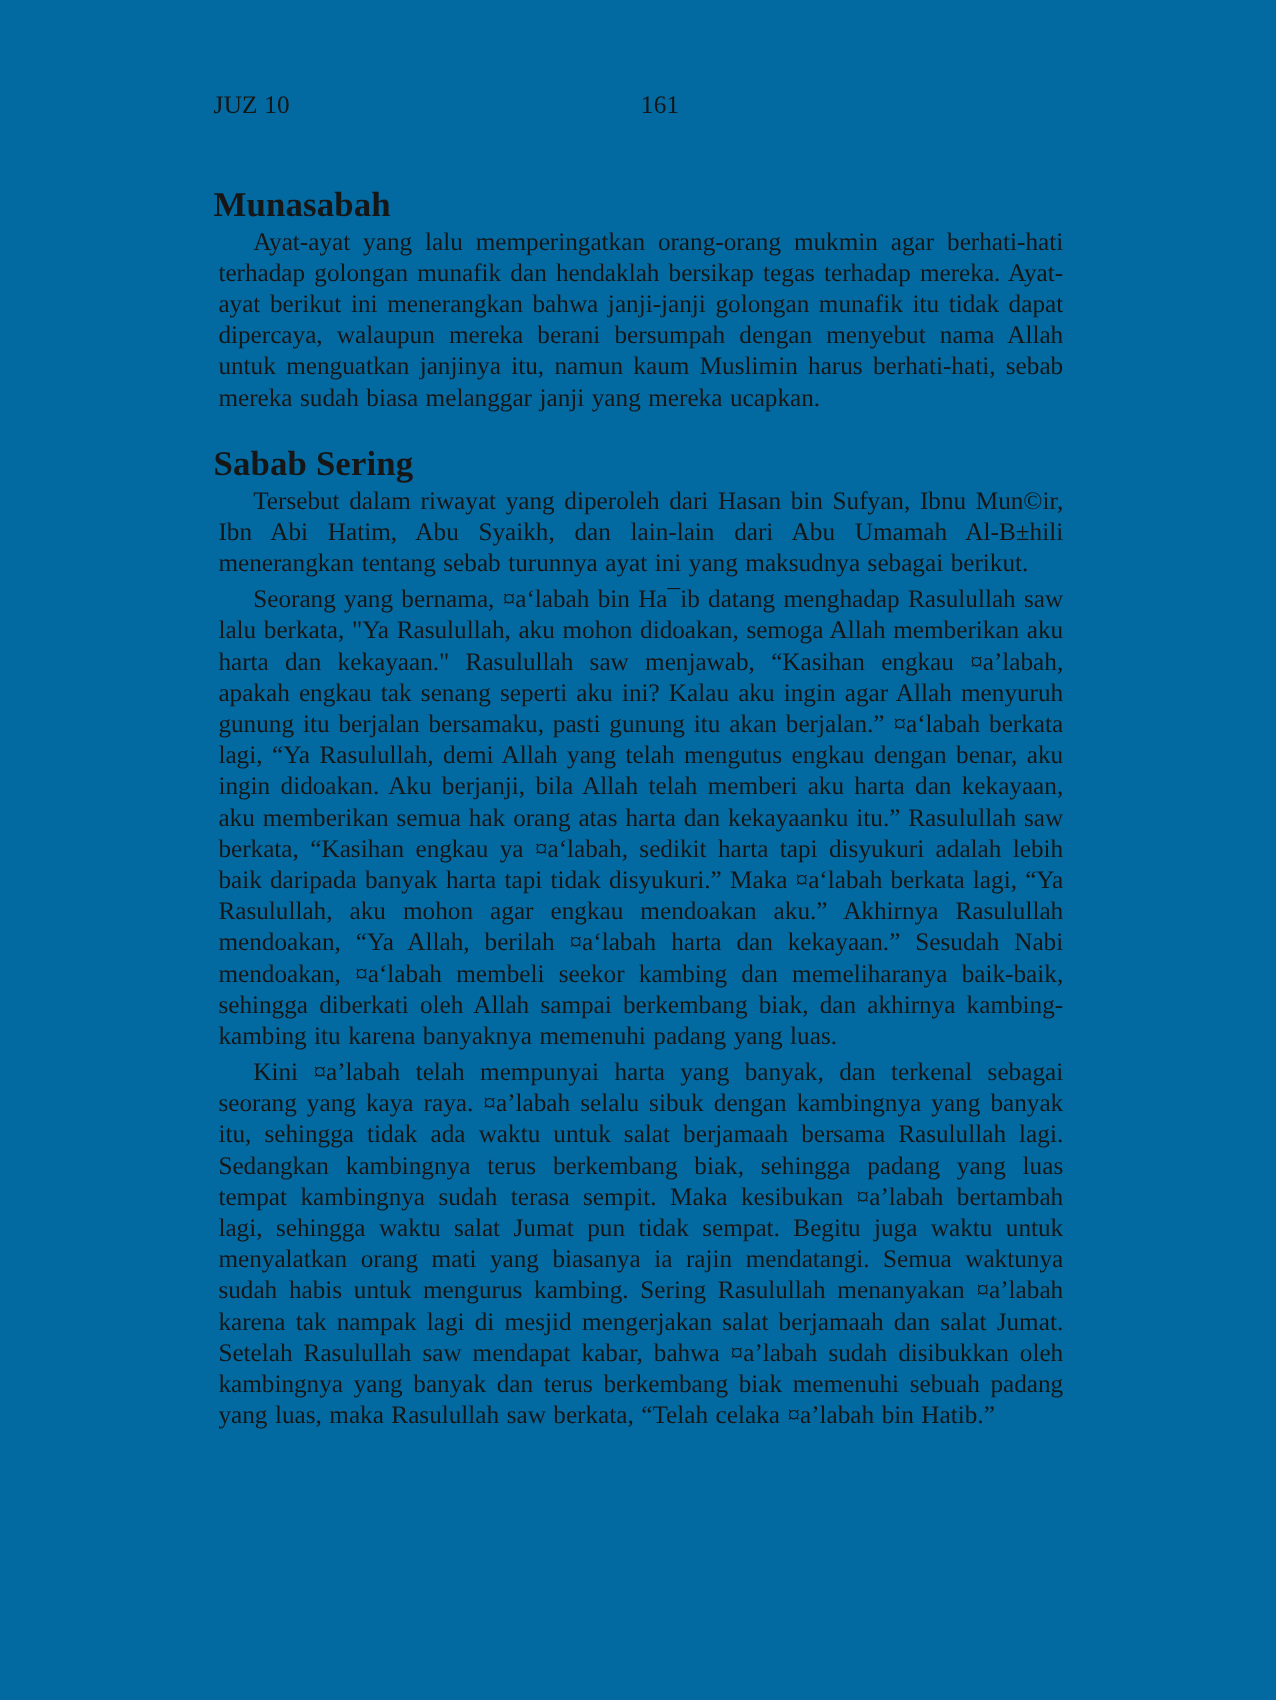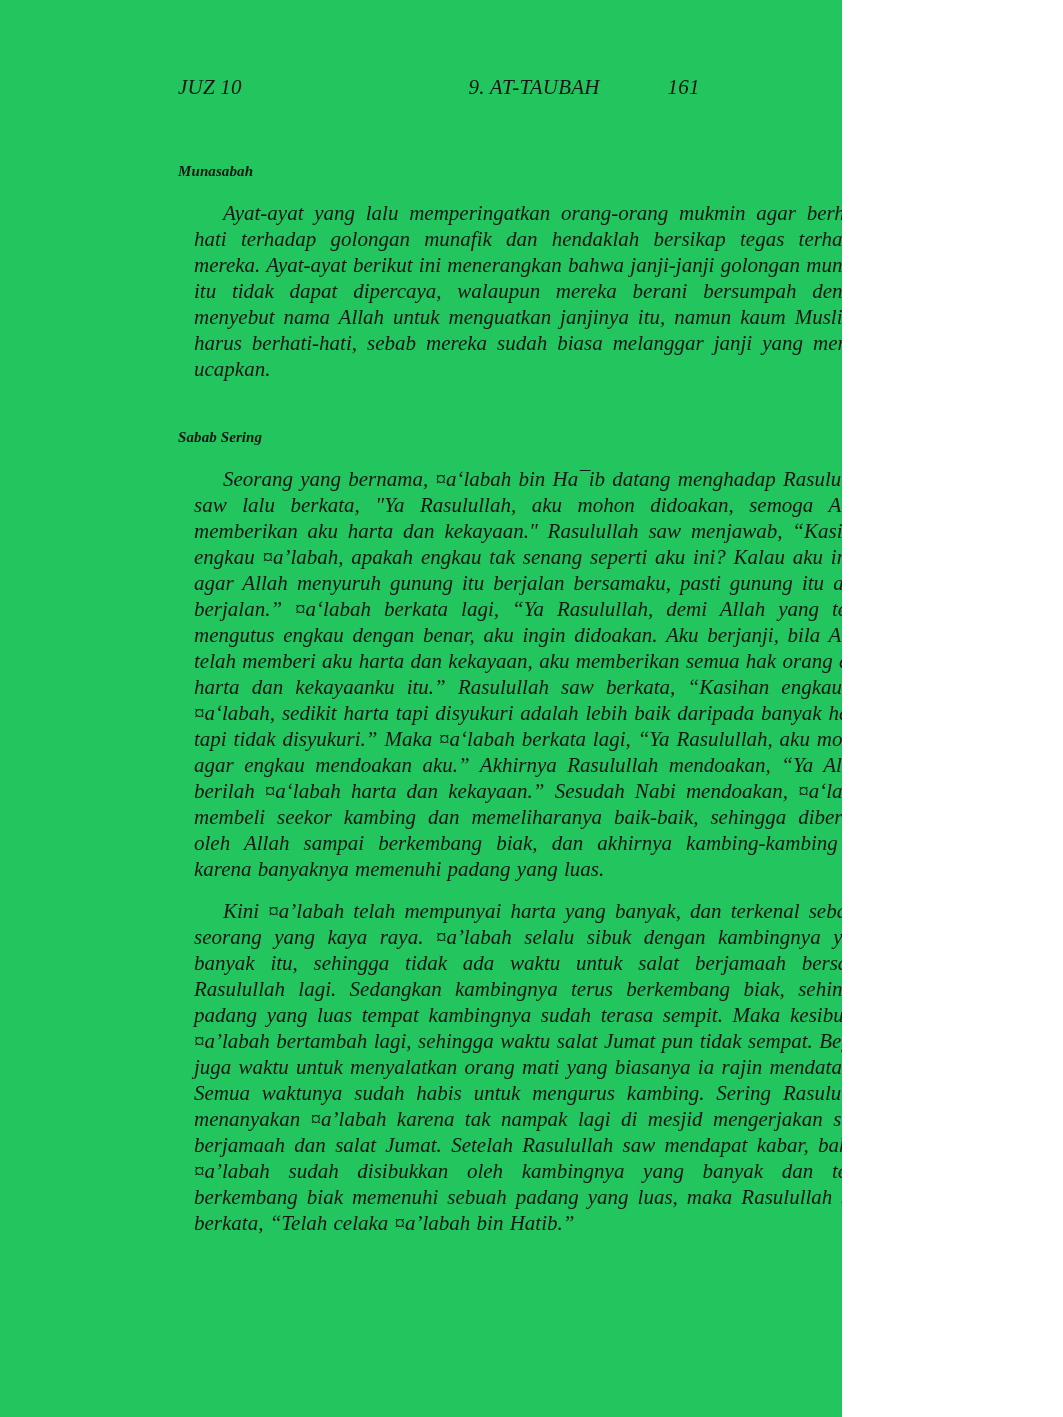--- a/index.html
+++ b/index.html
@@ -2,27 +2,26 @@
 <html><head>
 <meta charset="utf-8">
 <style>
   html, body {
     margin: 0;
     padding: 0;
     background: #ffffff;
   }
   .page {
     position: relative;
-    width: 842px;
+    width: 1063px;
     height: 1417px;
-    background: #22c55e;
+    background: #0369a1;
     color: #161616;
     font-family: "Liberation Serif", "DejaVu Serif", serif;
     overflow: hidden;
-    font-style: italic;
   }
   .running-header {
     position: absolute;
     top: 74px;
     left: 178px;
     width: 712px;
     display: flex;
     align-items: baseline;
     font-size: 21px;
     line-height: 26px;
@@ -35,51 +34,51 @@
   .content {
     position: absolute;
     top: 158px;
     left: 178px;
     width: 712px;
     font-size: 21px;
     line-height: 26px;
     text-align: justify;
   }
   .content h2 {
-    font-size: 15px;
+    font-size: 29px;
     line-height: 26px;
     font-weight: bold;
     margin: 0;
     text-align: left;
     letter-spacing: 0.1px;
   }
   .content p {
-    margin: 16px;
+    margin: 4px;
     text-indent: 29px;
     word-spacing: 1px;
   }
   .section-gap {
     height: 26px;
   }
 </style>
 </head>
 <body>
 
 <div class="page">
 
   <div class="running-header">
     <span class="juz">JUZ 10</span>
-    <span class="surah">9. AT-TAUBAH</span>
     <span class="pagenum">161</span>
   </div>
 
   <div class="content">
     <h2>Munasabah</h2>
     <p>Ayat-ayat yang lalu memperingatkan orang-orang mukmin agar berhati-hati terhadap golongan munafik dan hendaklah bersikap tegas terhadap mereka. Ayat-ayat berikut ini menerangkan bahwa janji-janji golongan munafik itu tidak dapat dipercaya, walaupun mereka berani bersumpah dengan menyebut nama Allah untuk menguatkan janjinya itu, namun kaum Muslimin harus berhati-hati, sebab mereka sudah biasa melanggar janji yang mereka ucapkan.</p>
 
     <div class="section-gap"></div>
 
     <h2>Sabab Sering</h2>
+    <p>Tersebut dalam riwayat yang diperoleh dari Hasan bin Sufyan, Ibnu Mun©ir, Ibn Abi Hatim, Abu Syaikh, dan lain-lain dari Abu Umamah Al-B±hili menerangkan tentang sebab turunnya ayat ini yang maksudnya sebagai berikut.</p>
     <p>Seorang yang bernama, ¤a‘labah bin Ha¯ib datang menghadap Rasulullah saw lalu berkata, "Ya Rasulullah, aku mohon didoakan, semoga Allah memberikan aku harta dan kekayaan." Rasulullah saw menjawab, “Kasihan engkau ¤a’labah, apakah engkau tak senang seperti aku ini? Kalau aku ingin agar Allah menyuruh gunung itu berjalan bersamaku, pasti gunung itu akan berjalan.” ¤a‘labah berkata lagi, “Ya Rasulullah, demi Allah yang telah mengutus engkau dengan benar, aku ingin didoakan. Aku berjanji, bila Allah telah memberi aku harta dan kekayaan, aku memberikan semua hak orang atas harta dan kekayaanku itu.” Rasulullah saw berkata, “Kasihan engkau ya ¤a‘labah, sedikit harta tapi disyukuri adalah lebih baik daripada banyak harta tapi tidak disyukuri.” Maka ¤a‘labah berkata lagi, “Ya Rasulullah, aku mohon agar engkau mendoakan aku.” Akhirnya Rasulullah mendoakan, “Ya Allah, berilah ¤a‘labah harta dan kekayaan.” Sesudah Nabi mendoakan, ¤a‘labah membeli seekor kambing dan memeliharanya baik-baik, sehingga diberkati oleh Allah sampai berkembang biak, dan akhirnya kambing-kambing itu karena banyaknya memenuhi padang yang luas.</p>
     <p>Kini ¤a’labah telah mempunyai harta yang banyak, dan terkenal sebagai seorang yang kaya raya. ¤a’labah selalu sibuk dengan kambingnya yang banyak itu, sehingga tidak ada waktu untuk salat berjamaah bersama Rasulullah lagi. Sedangkan kambingnya terus berkembang biak, sehingga padang yang luas tempat kambingnya sudah terasa sempit. Maka kesibukan ¤a’labah bertambah lagi, sehingga waktu salat Jumat pun tidak sempat. Begitu juga waktu untuk menyalatkan orang mati yang biasanya ia rajin mendatangi. Semua waktunya sudah habis untuk mengurus kambing. Sering Rasulullah menanyakan ¤a’labah karena tak nampak lagi di mesjid mengerjakan salat berjamaah dan salat Jumat. Setelah Rasulullah saw mendapat kabar, bahwa ¤a’labah sudah disibukkan oleh kambingnya yang banyak dan terus berkembang biak memenuhi sebuah padang yang luas, maka Rasulullah saw berkata, “Telah celaka ¤a’labah bin Hatib.”</p>
   </div>
 
 </div>
 
 </body></html>

